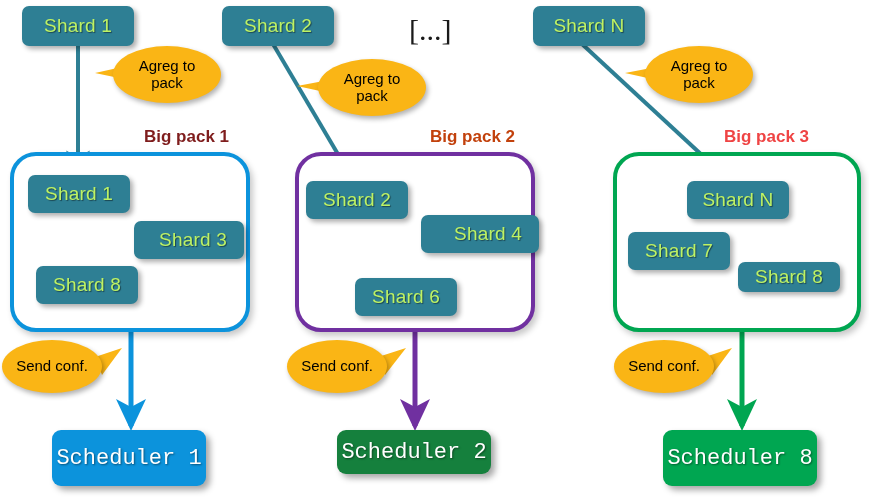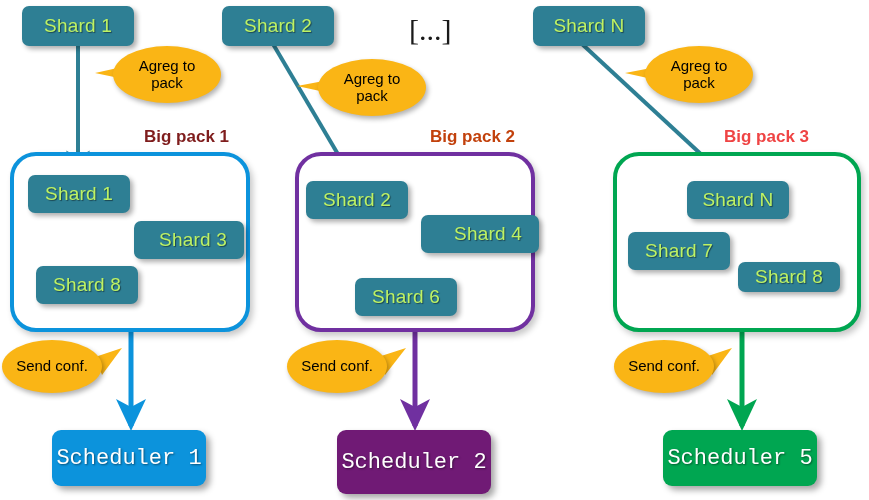--- a/index.html
+++ b/index.html
@@ -234,20 +234,20 @@
   <div class="callout" style="left:287px; top:340px; width:100px; height:53px;">
     <span>Send conf.</span>
   </div>
   <div class="callout" style="left:614px; top:340px; width:100px; height:53px;">
     <span>Send conf.</span>
   </div>
 
   <div class="scheduler" style="left:52px; top:430px; width:154px; height:56px; background:#0C93DC;">
     <span>Scheduler 1</span>
   </div>
-  <div class="scheduler" style="left:337px; top:430px; width:154px; height:64px; background:#701a75;">
+  <div class="scheduler" style="left:337px; top:430px; width:154px; height:44px; background:#15803d;">
     <span>Scheduler 2</span>
   </div>
   <div class="scheduler" style="left:663px; top:430px; width:154px; height:56px; background:#00A651;">
-    <span>Scheduler 5</span>
+    <span>Scheduler 8</span>
   </div>
 
 </div>
 
 </body></html>

